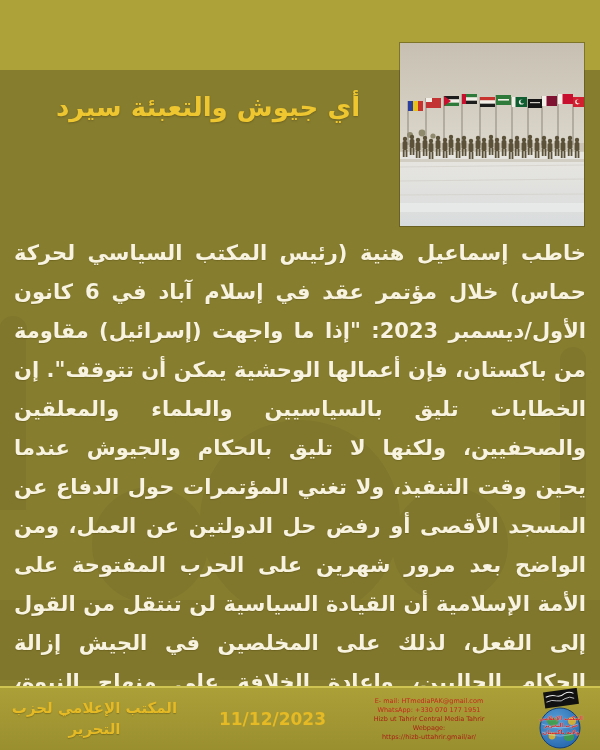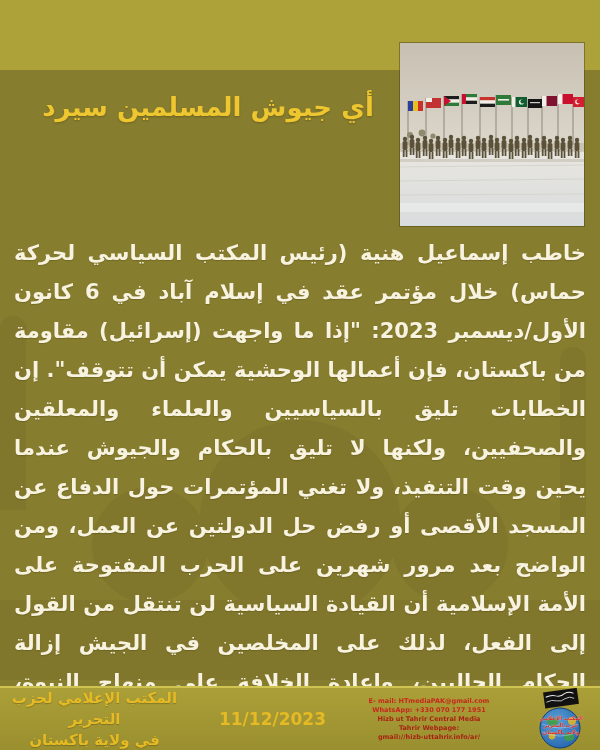--- a/index.html
+++ b/index.html
@@ -33,21 +33,21 @@
     position:absolute;left:0;right:0;bottom:0;height:64px;box-sizing:border-box;
     background:linear-gradient(var(--footer-bg,#ab9f38),#9a8f2f);
     border-top:2px solid var(--footer-line,#cfc352);
     display:flex;direction:ltr;align-items:center;justify-content:space-between;
     padding:0 10px;
     gap:40px;
   }
   .org{width:236px;text-align:center;direction:rtl;color:var(--footer-yellow,#e6ba24);
        font-weight:bold;font-size:15px;line-height:21px;text-shadow:0 1px 1px rgba(60,50,0,.3);}
   .date{width:108px;text-align:center;color:var(--footer-yellow,#e6ba24);font-weight:bold;font-size:17px;}
-  .contact{width:176px;text-align:center;font-weight:bold;font-size:6.5px;line-height:9px;
+  .contact{width:176px;text-align:center;font-weight:normal;font-size:6.5px;line-height:9px;
            color:var(--contact-red,#c6281c);direction:ltr;}
   .contact .dark{color:var(--contact-red-dark,#a82315);}
   .logo{position:relative;width:58px;height:62px;flex:0 0 auto;}
   .logo svg{position:absolute;left:0;top:0;}
   .logo .ltxt{position:absolute;left:0;width:100%;text-align:center;direction:rtl;
               color:#d41f1f;font-weight:bold;font-size:5.5px;line-height:6px;
               text-shadow:0 0 1px #ffe;}
   .ltxt.l1{top:27px;} .ltxt.l2{top:34px;} .ltxt.l3{top:41px;}
 </style>
 </head>
@@ -64,21 +64,21 @@
       <circle cx="300" cy="520" r="100"></circle>
       <circle cx="150" cy="545" r="58"></circle>
       <circle cx="450" cy="545" r="58"></circle>
       <rect x="0" y="600" width="600" height="80"></rect>
       <rect x="560" y="360" width="26" height="160"></rect>
       <circle cx="573" cy="360" r="13"></circle>
     </g>
   </svg>
 
   <div class="headline">
-    <div>أي جيوش المسلمين سيرد</div>
+    <div>أي جيوش والتعبئة سيرد</div>
   </div>
 
   <div class="photo">
     <svg width="184" height="183" viewBox="0 0 184 183" xmlns="http://www.w3.org/2000/svg">
       <defs>
         <linearGradient id="skyg" x1="0" y1="0" x2="0" y2="1">
           <stop offset="0" stop-color="#c7c0b2"></stop>
             <stop offset="1" stop-color="#ddd8cd"></stop>
         </linearGradient>
         <linearGradient id="grdg" x1="0" y1="0" x2="0" y2="1">
@@ -210,30 +210,29 @@
       </g>
       <rect x="0" y="116" width="184" height="3" fill="#c9c4b8" opacity="0.7"></rect>
     </svg>
   </div>
 
   <div class="body-text">خاطب إسماعيل هنية (رئيس المكتب السياسي لحركة حماس) خلال مؤتمر عقد في إسلام آباد في 6 كانون الأول/ديسمبر 2023: "إذا ما واجهت (إسرائيل) مقاومة من باكستان، فإن أعمالها الوحشية يمكن أن تتوقف". إن الخطابات تليق بالسياسيين والعلماء والمعلقين والصحفيين، ولكنها لا تليق بالحكام والجيوش عندما يحين وقت التنفيذ، ولا تغني المؤتمرات حول الدفاع عن المسجد الأقصى أو رفض حل الدولتين عن العمل، ومن الواضح بعد مرور شهرين على الحرب المفتوحة  على الأمة الإسلامية أن القيادة السياسية لن تنتقل من القول إلى الفعل، لذلك على المخلصين في الجيش إزالة الحكام الحاليين، وإعادة الخلافة على منهاج النبوة، والتعبئة من أجل تحرير الأرض المباركة فلسطين.</div>
 
   <div class="footer">
     <div class="org">
       <div>المكتب الإعلامي لحزب التحرير</div>
-      <div>في ولاية باكستان</div>
     </div>
 
     <div class="date">11/12/2023</div>
 
     <div class="contact">
       <div>E- mail: HTmediaPAK@gmail.com</div>
       <div>WhatsApp: +330 070 177 1951</div>
       <div class="dark">Hizb ut Tahrir Central Media Tahrir Webpage:</div>
-      <div class="dark">gmail://hizb-uttahrir.info/ar/</div>
+      <div class="dark">https://hizb-uttahrir.gmail/ar/</div>
     </div>
 
     <div class="logo">
       <svg width="58" height="62" viewBox="0 0 58 62" xmlns="http://www.w3.org/2000/svg">
         <defs>
           <radialGradient id="glb" cx="0.4" cy="0.35" r="0.8">
             <stop offset="0" stop-color="#5aa0d8"></stop>
               <stop offset="1" stop-color="#1f5fa8"></stop>
           </radialGradient>
         </defs>

